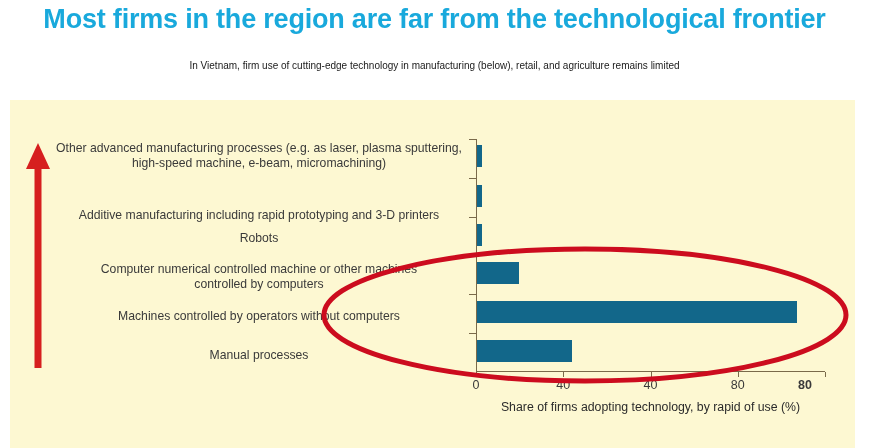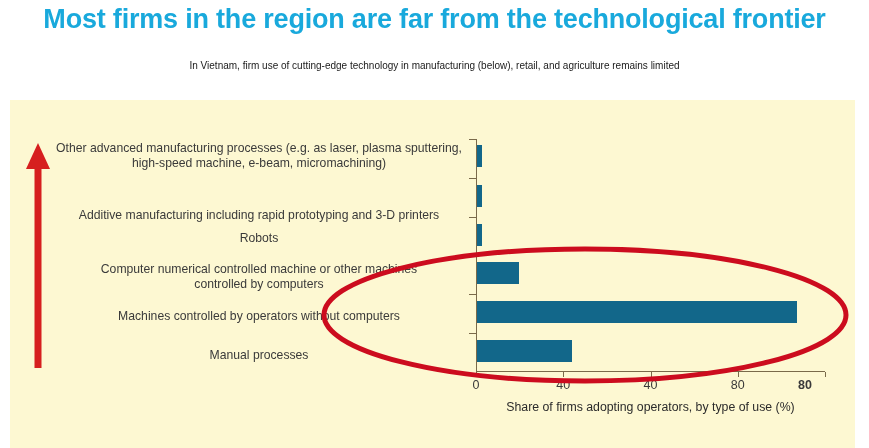--- a/index.html
+++ b/index.html
@@ -216,20 +216,20 @@
     <div class="xtick" style="left: 640.5px;"></div>
     <div class="xtick" style="left: 727.75px;"></div>
     <div class="xtick" style="left: 815px;"></div>
 
     <div class="xtick-label" style="left: 466px;">0</div>
     <div class="xtick-label" style="left: 553.25px;">40</div>
     <div class="xtick-label" style="left: 640.5px;">40</div>
     <div class="xtick-label" style="left: 727.75px;">80</div>
     <div class="xtick-label" style="left: 795px; font-weight: bold;">80</div>
 
-    <div id="x-axis-title">Share of firms adopting operators, by type of use (%)</div>
+    <div id="x-axis-title">Share of firms adopting technology, by rapid of use (%)</div>
   </div>
 
   <svg id="highlight-ellipse" viewBox="0 0 530 140">
     <ellipse cx="265" cy="70" rx="261" ry="66" fill="none" stroke="#cc0c1e" stroke-width="5"></ellipse>
   </svg>
 
 </div>
 
 </body></html>

